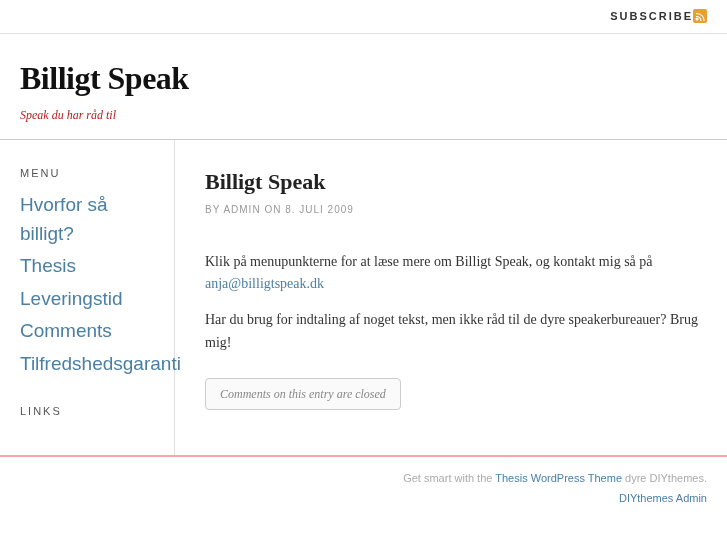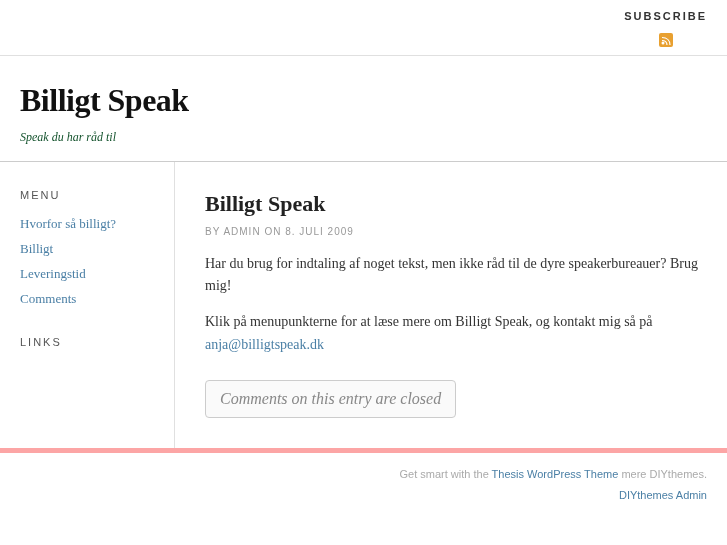--- a/index.html
+++ b/index.html
@@ -29,22 +29,21 @@
       display: flex;
       justify-content: flex-end;
       align-items: center;
       padding: 8px 20px;
       border-bottom: 1px solid #e0e0e0;
     }
 
     #subscribe-area {
       display: flex;
       align-items: center;
-      gap: 8px;
-      flex-direction: column;
+      gap: 0;
     }
 
     #subscribe-label {
       font-family: 'Trebuchet MS', Arial, sans-serif;
       font-size: 11px;
       letter-spacing: 2px;
       text-transform: uppercase;
       color: #333;
       font-weight: bold;
     }
@@ -73,30 +72,30 @@
     #site-title {
       font-size: 32px;
       font-weight: bold;
       color: #111;
       font-family: Georgia, serif;
       letter-spacing: -0.5px;
     }
 
     #site-tagline {
       font-size: 12px;
-      color: #14532d;
+      color: #b91c1c;
       margin-top: 4px;
       font-style: italic;
     }
 
     
     #main-content {
       display: flex;
       padding: 0;
-      border-bottom: 5px solid #fca5a5;
+      border-bottom: 2px solid #fca5a5;
     }
 
     
     #sidebar {
       width: 175px;
       min-width: 175px;
       padding: 25px 20px 25px 20px;
       border-right: 1px solid #e0e0e0;
     }
 
@@ -115,22 +114,22 @@
       margin-bottom: 25px;
     }
 
     .sidebar-nav li {
       margin-bottom: 4px;
     }
 
     .sidebar-nav a {
       color: #4a7fa5;
       text-decoration: none;
-      font-size: 13px;
-      font-family: Liberation Serif, serif;
+      font-size: 19px;
+      font-family: Liberation Sans, sans-serif;
     }
 
     
     #article-area {
       flex: 1;
       padding: 25px 25px 30px 30px;
     }
 
     #article-title {
       font-size: 22px;
@@ -139,41 +138,41 @@
       font-family: Georgia, serif;
       margin-bottom: 4px;
     }
 
     #article-meta {
       font-size: 10px;
       font-family: 'Trebuchet MS', Arial, sans-serif;
       letter-spacing: 1px;
       text-transform: uppercase;
       color: #999;
-      margin-bottom: 14px;
+      margin-bottom: 34px;
     }
 
     #article-body p {
       margin-bottom: 14px;
       font-size: 14px;
       line-height: 1.6;
       color: #333;
     }
 
     #article-body a {
       color: #4a7fa5;
       text-decoration: none;
     }
 
     #comments-closed {
       border: 1px solid #ccc;
       border-radius: 4px;
       padding: 6px 14px;
       display: inline-block;
-      font-size: 16px;
+      font-size: 12px;
       color: #888;
       font-family: Georgia, serif;
       font-style: italic;
       margin-top: 10px;
       background: #fafafa;
     }
 
     
     #footer {
       padding: 12px 20px;
@@ -219,51 +218,54 @@
 
   <div id="main-content">
 
     <div id="sidebar">
       <div class="sidebar-section-title">Menu</div>
       <ul class="sidebar-nav">
         <li>
           <a href="#">Hvorfor så billigt?</a>
         </li>
         <li>
-          <a href="#">Billigt</a>
+          <a href="#">Thesis</a>
         </li>
         <li>
           <a href="#">Leveringstid</a>
         </li>
         <li>
           <a href="#">Comments</a>
+        </li>
+        <li>
+          <a href="#">Tilfredshedsgaranti</a>
         </li>
       </ul>
 
       <div class="sidebar-section-title">Links</div>
     </div>
 
     <div id="article-area">
       <h2 id="article-title">Billigt Speak</h2>
       <div id="article-meta">by ADMIN on 8. JULI 2009</div>
 
       <div id="article-body">
-        <p>Har du brug for indtaling af noget tekst, men ikke råd til de dyre speakerbureauer? Brug mig!</p>
         <p>
           <span>Klik på menupunkterne for at læse mere om Billigt Speak, og kontakt mig så på</span><br>
           <a id="article-email" href="mailto:anja@billigtspeak.dk">anja@billigtspeak.dk</a>
         </p>
+        <p>Har du brug for indtaling af noget tekst, men ikke råd til de dyre speakerbureauer? Brug mig!</p>
         <div id="comments-closed">Comments on this entry are closed</div>
       </div>
     </div>
 
   </div>
 
   <div id="footer">
     <div id="footer-line1">
-      <span>Get smart with the </span><a href="#">Thesis WordPress Theme</a><span> mere DIYthemes.</span>
+      <span>Get smart with the </span><a href="#">Thesis WordPress Theme</a><span> dyre DIYthemes.</span>
     </div>
     <div>
       <a href="#">DIYthemes Admin</a>
     </div>
   </div>
 
 </div>
 
 </body></html>

